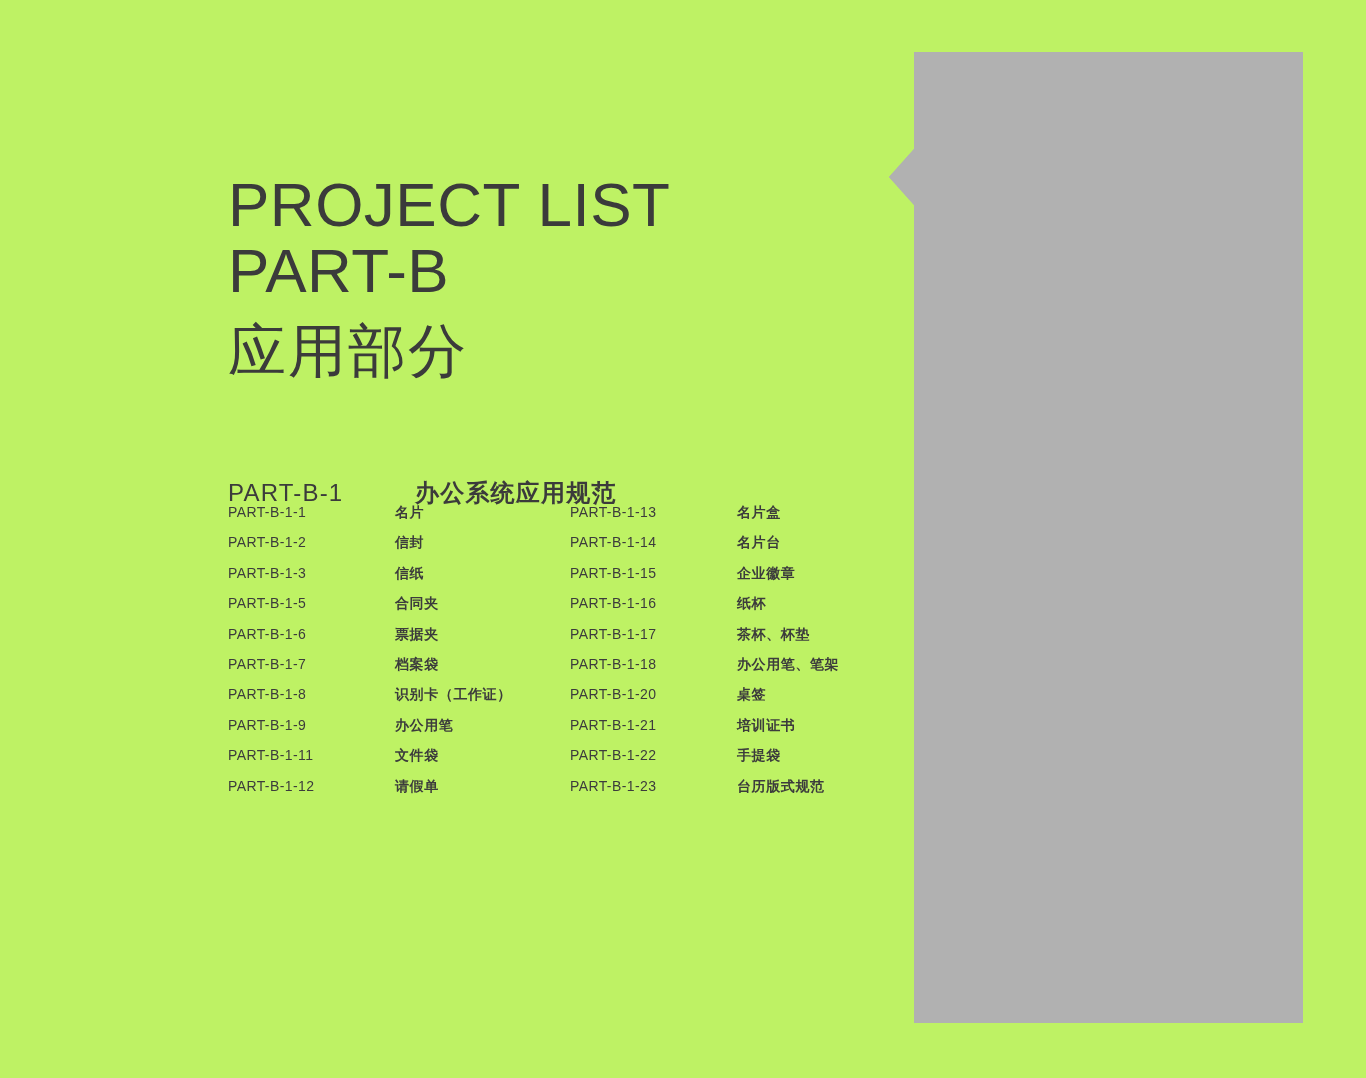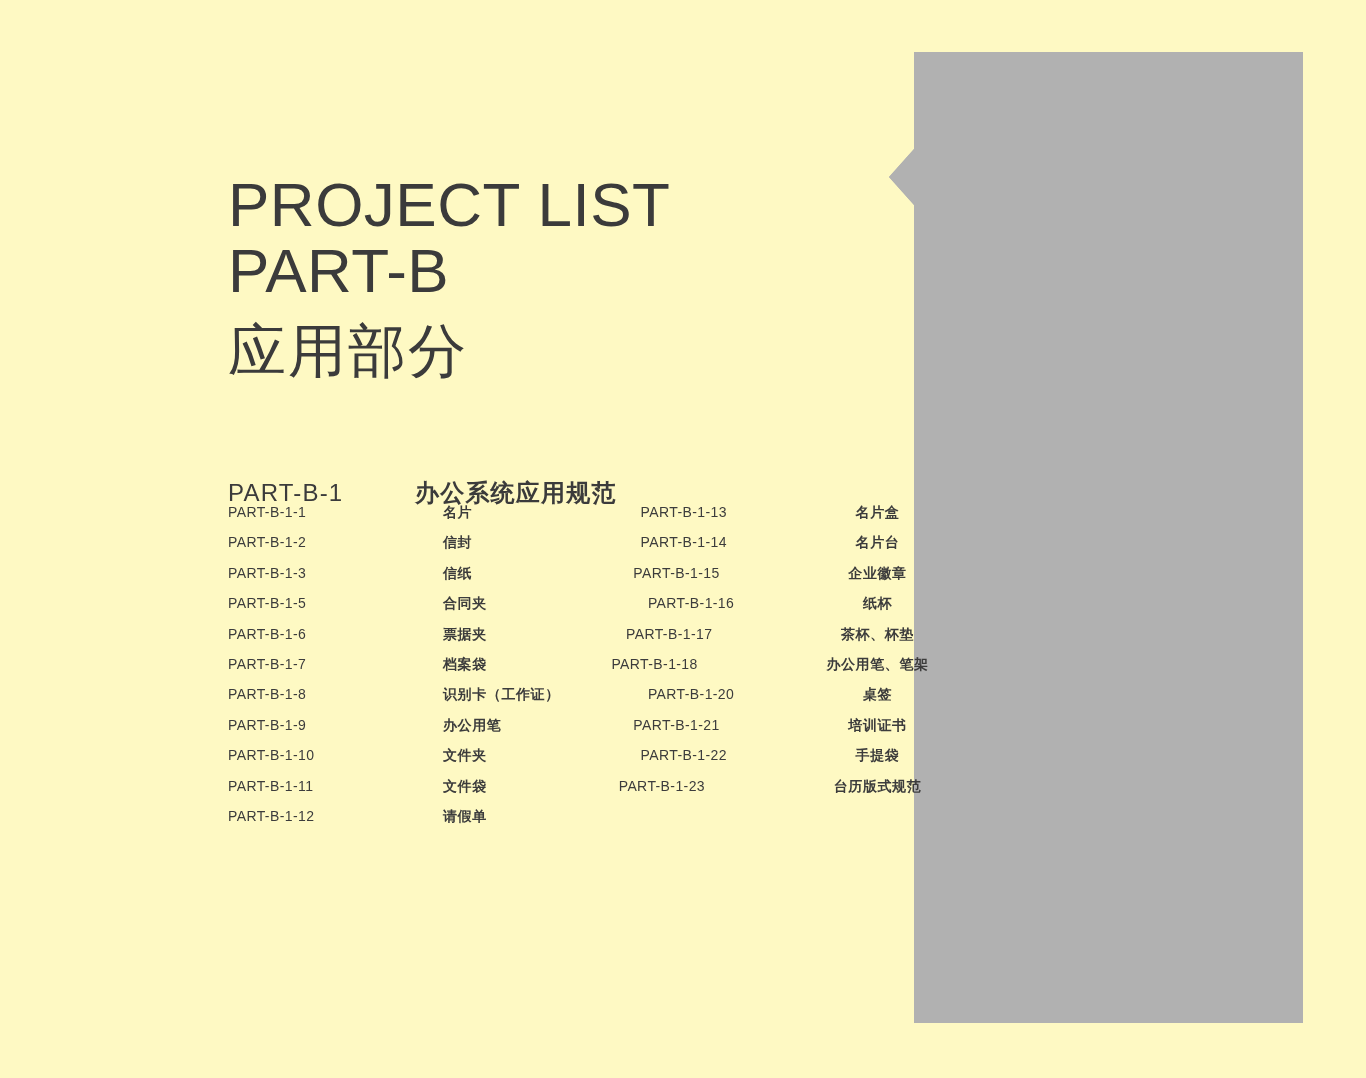--- a/index.html
+++ b/index.html
@@ -10,21 +10,21 @@
   body {
     width: 1366px;
     height: 1078px;
     font-family: "Liberation Sans", "DejaVu Sans", sans-serif;
     overflow: hidden;
   }
   #page {
     position: relative;
     width: 1366px;
     height: 1078px;
-    background: #fef9c3;
+    background: #bef264;
   }
 
   
   .gray-block-wrap {
     position: absolute;
     left: 885px;
     top: 50px;
     width: 420px;
     height: 975px;
     pointer-events: none;
@@ -87,28 +87,27 @@
     left: 228px;
     top: 504px;
     width: 900px;
     display: flex;
   }
   .items-col {
     display: flex;
     flex-direction: column;
   }
   .items-col.left  { width: 342px; }
-  .items-col.right { width: 400px; align-items: center; }
+  .items-col.right { width: 400px; }
 
   .item-row {
     display: flex;
     align-items: baseline;
     height: 30.4px;
     white-space: nowrap;
-    gap: 48px;
   }
   .item-code {
     font-size: 14px;
     font-weight: 400;
     letter-spacing: 0.4px;
     color: #3c3c3c;
     width: 167px;
     flex: 0 0 167px;
   }
   .item-name {
@@ -173,24 +172,20 @@
         </div>
       <div class="item-row">
           <span class="item-code">PART-B-1-8</span>
           <span class="item-name">识别卡（工作证）</span>
         </div>
       <div class="item-row">
           <span class="item-code">PART-B-1-9</span>
           <span class="item-name">办公用笔</span>
         </div>
       <div class="item-row">
-          <span class="item-code">PART-B-1-10</span>
-          <span class="item-name">文件夹</span>
-        </div>
-      <div class="item-row">
           <span class="item-code">PART-B-1-11</span>
           <span class="item-name">文件袋</span>
         </div>
       <div class="item-row">
           <span class="item-code">PART-B-1-12</span>
           <span class="item-name">请假单</span>
         </div>
     </div>
 
     <div class="items-col right">

